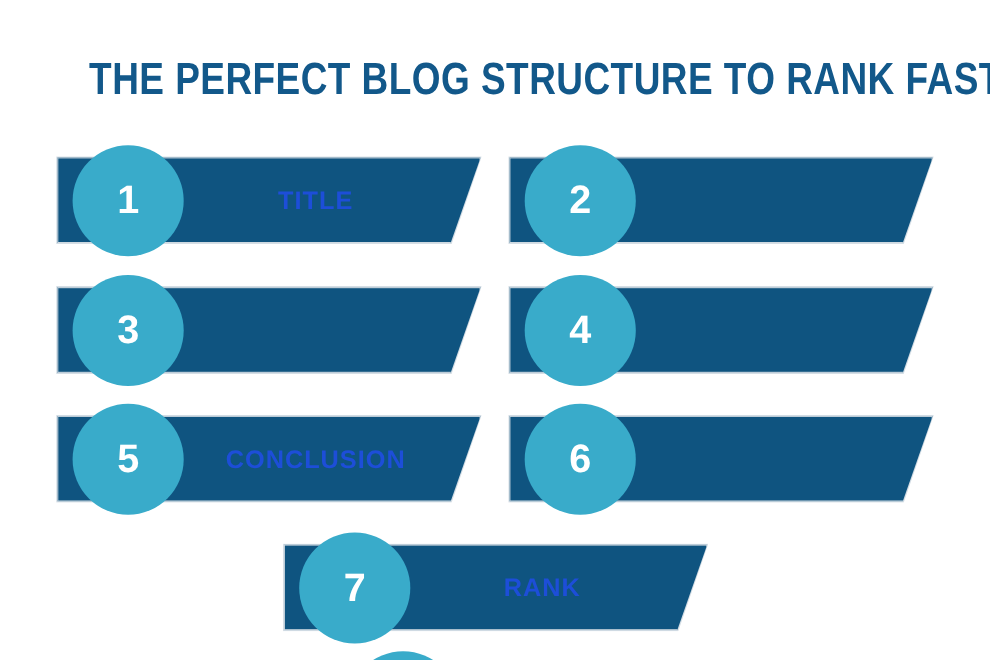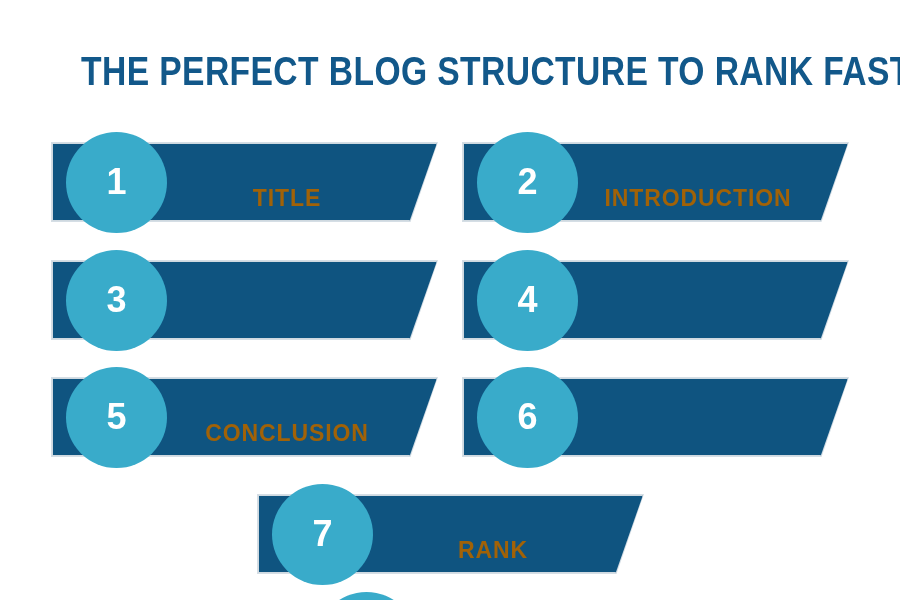--- a/index.html
+++ b/index.html
@@ -77,27 +77,27 @@
     height: 80px;
     background: #d5dee5;
     -webkit-clip-path: polygon(0 0, 100% 0, 92.9% 100%, 0 100%);
     clip-path: polygon(0 0, 100% 0, 92.9% 100%, 0 100%);
     z-index: 0;
   }
 
   .step-label {
     position: absolute;
     left: 115px;
-    top: 16px;
+    top: 0;
     width: 240px;
     height: 78px;
     display: flex;
     align-items: center;
     justify-content: center;
-    color: #a16207;
+    color: #1d4ed8;
     font-weight: bold;
     font-size: 23px;
     letter-spacing: 0.9px;
     z-index: 3;
     white-space: nowrap;
   }
 
   .step-circle {
     position: absolute;
     left: 14px;
@@ -150,21 +150,20 @@
       </div>
       <div class="step-label">TITLE</div>
     </div>
 
     <div class="step" style="left:463px; top:143px;">
       <div class="step-banner-edge"></div>
       <div class="step-banner"></div>
       <div class="step-circle">
         <span class="step-number">2</span>
       </div>
-      <div class="step-label">INTRODUCTION</div>
     </div>
 
     <div class="step" style="left:52px; top:261px;">
       <div class="step-banner-edge"></div>
       <div class="step-banner"></div>
       <div class="step-circle">
         <span class="step-number">3</span>
       </div>
     </div>
 

